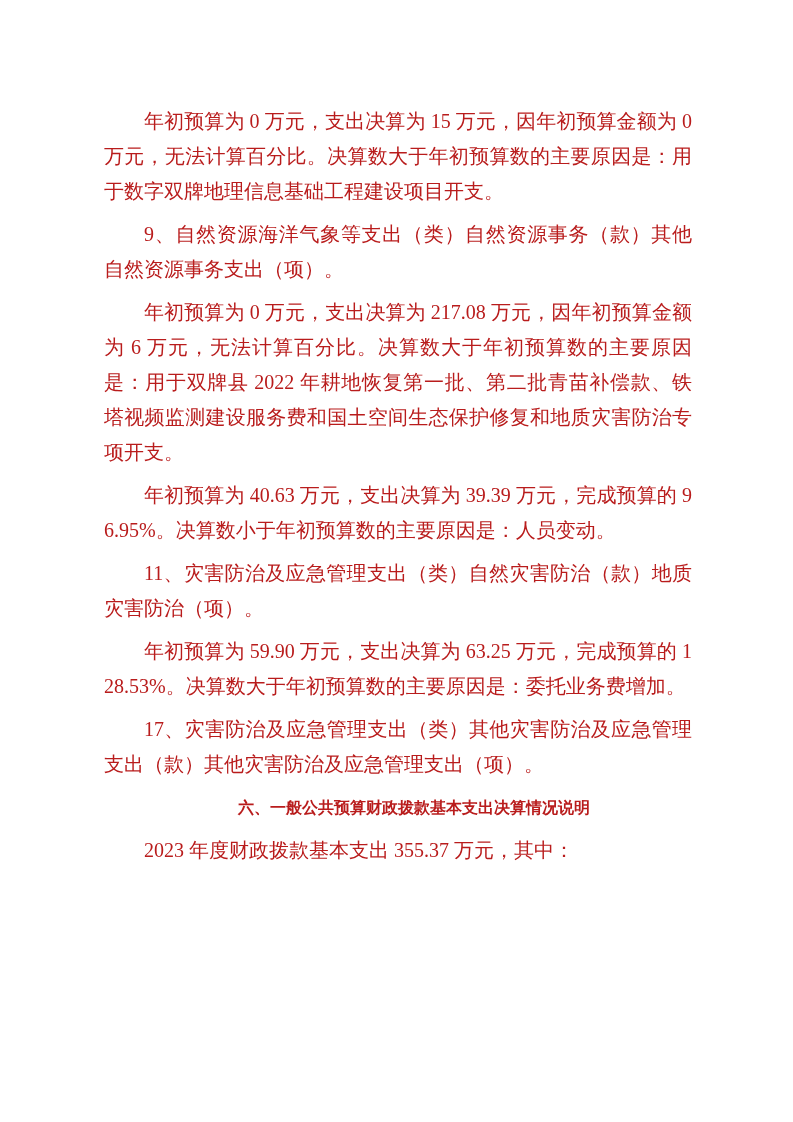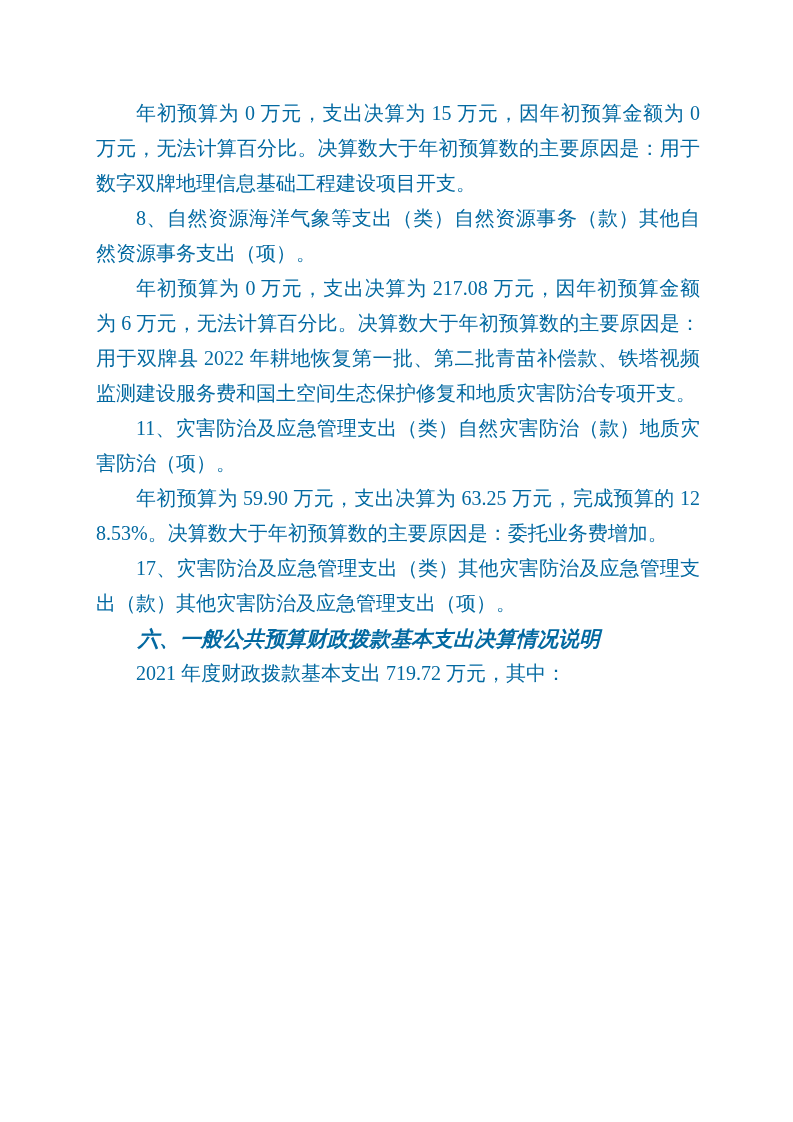--- a/index.html
+++ b/index.html
@@ -15,45 +15,45 @@
     overflow: hidden;
     margin: 0 auto;
   }
   .content {
     position: absolute;
     left: 96px;
     top: 96px;
     width: 604px;
   }
   .para {
-    margin: 0;
+    margin: 8px;
     font-family: "Liberation Serif", "DejaVu Serif", serif;
     font-size: 20px;
     line-height: 35px;
-    color: #0369a1;
+    color: #b91c1c;
     text-align: justify;
     text-justify: inter-ideograph;
     text-indent: 2em;
     word-break: break-all;
   }
   .heading {
     font-family: "Liberation Sans", "DejaVu Sans", sans-serif;
     font-weight: bold;
-    font-size: 21px;
-    text-align: left;
-    font-style: italic;
+    font-size: 16px;
+    text-align: center;
   }
 </style>
 </head>
 <body>
 
 <div class="page">
   <div class="content">
     <p class="para">年初预算为 0 万元，支出决算为 15 万元，因年初预算金额为 0 万元，无法计算百分比。决算数大于年初预算数的主要原因是：用于数字双牌地理信息基础工程建设项目开支。</p>
-    <p class="para">8、自然资源海洋气象等支出（类）自然资源事务（款）其他自然资源事务支出（项）。</p>
+    <p class="para">9、自然资源海洋气象等支出（类）自然资源事务（款）其他自然资源事务支出（项）。</p>
     <p class="para">年初预算为 0 万元，支出决算为 217.08 万元，因年初预算金额为 6 万元，无法计算百分比。决算数大于年初预算数的主要原因是：用于双牌县 2022 年耕地恢复第一批、第二批青苗补偿款、铁塔视频监测建设服务费和国土空间生态保护修复和地质灾害防治专项开支。</p>
+    <p class="para">年初预算为 40.63 万元，支出决算为 39.39 万元，完成预算的 96.95%。决算数小于年初预算数的主要原因是：人员变动。</p>
     <p class="para">11、灾害防治及应急管理支出（类）自然灾害防治（款）地质灾害防治（项）。</p>
     <p class="para">年初预算为 59.90 万元，支出决算为 63.25 万元，完成预算的 128.53%。决算数大于年初预算数的主要原因是：委托业务费增加。</p>
     <p class="para">17、灾害防治及应急管理支出（类）其他灾害防治及应急管理支出（款）其他灾害防治及应急管理支出（项）。</p>
     <p class="para heading">六、一般公共预算财政拨款基本支出决算情况说明</p>
-    <p class="para">2021 年度财政拨款基本支出 719.72 万元，其中：</p>
+    <p class="para">2023 年度财政拨款基本支出 355.37 万元，其中：</p>
   </div>
 </div>
 
 </body></html>

